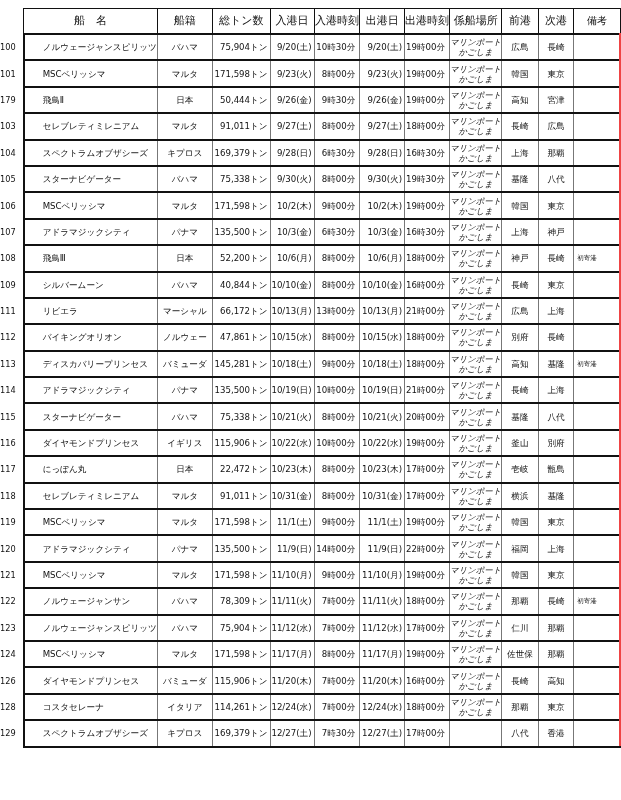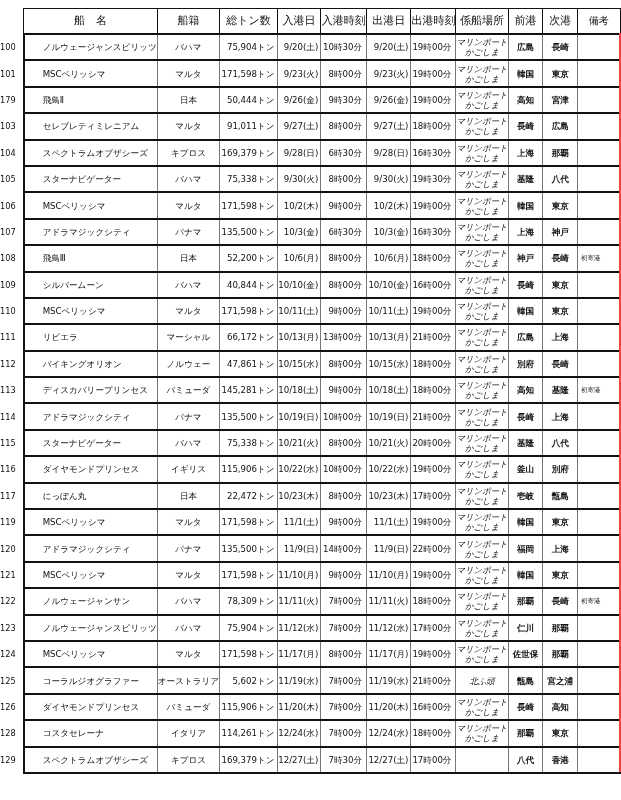--- a/index.html
+++ b/index.html
@@ -10,21 +10,21 @@
   td, th { padding:0; font-weight:normal; font-size:8.6px; line-height:10px; white-space:nowrap; overflow:hidden; }
   th { height:24px; border:1.5px solid #111; text-align:center; font-size:11px; }
   th.idx-h { border:none; }
   td { height:24.4px; border-left:1px solid #777; border-right:1px solid #777; border-top:2px solid #111; border-bottom:1px solid #111; }
   td.idx { border:none; text-align:right; padding-right:7px; font-size:8.2px; }
   td.name { text-align:left; padding-left:18px; border-left:2px solid #111; }
   td.flag { text-align:center;font-family:Liberation Serif, serif; }
   td.ton, td.date { text-align:right; padding-right:2px; }
   td.time { text-align:right; padding-right:4px;margin-left:12px; }
   td.berth { text-align:center; font-size:8.4px; line-height:10px;font-style:italic; }
-  td.port { text-align:center;font-weight:bold; }
+  td.port { text-align:center; }
   td.note { text-align:left; padding-left:3px; font-size:6.5px; border-right:2px solid #ef4444; }
   th.note-h { font-size:10px;margin-top:48px; }
   tr.last td:not(.idx) { border-bottom:2px solid #111; }
 </style>
 </head>
 <body>
 
 <div class="wrap">
   <table>
     <colgroup>
@@ -222,37 +222,20 @@
           <td class="time">16時00分</td>
           <td class="berth">
             <div>マリンポート</div>
             <div>かごしま</div>
           </td>
           <td class="port">長崎</td>
           <td class="port">東京</td>
           <td class="note"></td>
         </tr>
         <tr>
-          <td class="idx">110</td>
-          <td class="name">MSCベリッシマ</td>
-          <td class="flag">マルタ</td>
-          <td class="ton">171,598トン</td>
-          <td class="date">10/11(土)</td>
-          <td class="time">9時00分</td>
-          <td class="date">10/11(土)</td>
-          <td class="time">19時00分</td>
-          <td class="berth">
-            <div>マリンポート</div>
-            <div>かごしま</div>
-          </td>
-          <td class="port">韓国</td>
-          <td class="port">東京</td>
-          <td class="note"></td>
-        </tr>
-        <tr>
           <td class="idx">111</td>
           <td class="name">リビエラ</td>
           <td class="flag">マーシャル</td>
           <td class="ton">66,172トン</td>
           <td class="date">10/13(月)</td>
           <td class="time">13時00分</td>
           <td class="date">10/13(月)</td>
           <td class="time">21時00分</td>
           <td class="berth">
             <div>マリンポート</div>
@@ -358,20 +341,37 @@
           <td class="time">17時00分</td>
           <td class="berth">
             <div>マリンポート</div>
             <div>かごしま</div>
           </td>
           <td class="port">壱岐</td>
           <td class="port">甑島</td>
           <td class="note"></td>
         </tr>
         <tr>
+          <td class="idx">118</td>
+          <td class="name">セレブレティミレニアム</td>
+          <td class="flag">マルタ</td>
+          <td class="ton">91,011トン</td>
+          <td class="date">10/31(金)</td>
+          <td class="time">8時00分</td>
+          <td class="date">10/31(金)</td>
+          <td class="time">17時00分</td>
+          <td class="berth">
+            <div>マリンポート</div>
+            <div>かごしま</div>
+          </td>
+          <td class="port">横浜</td>
+          <td class="port">基隆</td>
+          <td class="note"></td>
+        </tr>
+        <tr>
           <td class="idx">119</td>
           <td class="name">MSCベリッシマ</td>
           <td class="flag">マルタ</td>
           <td class="ton">171,598トン</td>
           <td class="date">11/1(土)</td>
           <td class="time">9時00分</td>
           <td class="date">11/1(土)</td>
           <td class="time">19時00分</td>
           <td class="berth">
             <div>マリンポート</div>
@@ -457,34 +457,20 @@
           <td class="date">11/17(月)</td>
           <td class="time">8時00分</td>
           <td class="date">11/17(月)</td>
           <td class="time">19時00分</td>
           <td class="berth">
             <div>マリンポート</div>
             <div>かごしま</div>
           </td>
           <td class="port">佐世保</td>
           <td class="port">那覇</td>
-          <td class="note"></td>
-        </tr>
-        <tr>
-          <td class="idx">125</td>
-          <td class="name">コーラルジオグラファー</td>
-          <td class="flag">オーストラリア</td>
-          <td class="ton">5,602トン</td>
-          <td class="date">11/19(水)</td>
-          <td class="time">7時00分</td>
-          <td class="date">11/19(水)</td>
-          <td class="time">21時00分</td>
-          <td class="berth">北ふ頭</td>
-          <td class="port">甑島</td>
-          <td class="port">宮之浦</td>
           <td class="note"></td>
         </tr>
         <tr>
           <td class="idx">126</td>
           <td class="name">ダイヤモンドプリンセス</td>
           <td class="flag">バミューダ</td>
           <td class="ton">115,906トン</td>
           <td class="date">11/20(木)</td>
           <td class="time">7時00分</td>
           <td class="date">11/20(木)</td>

